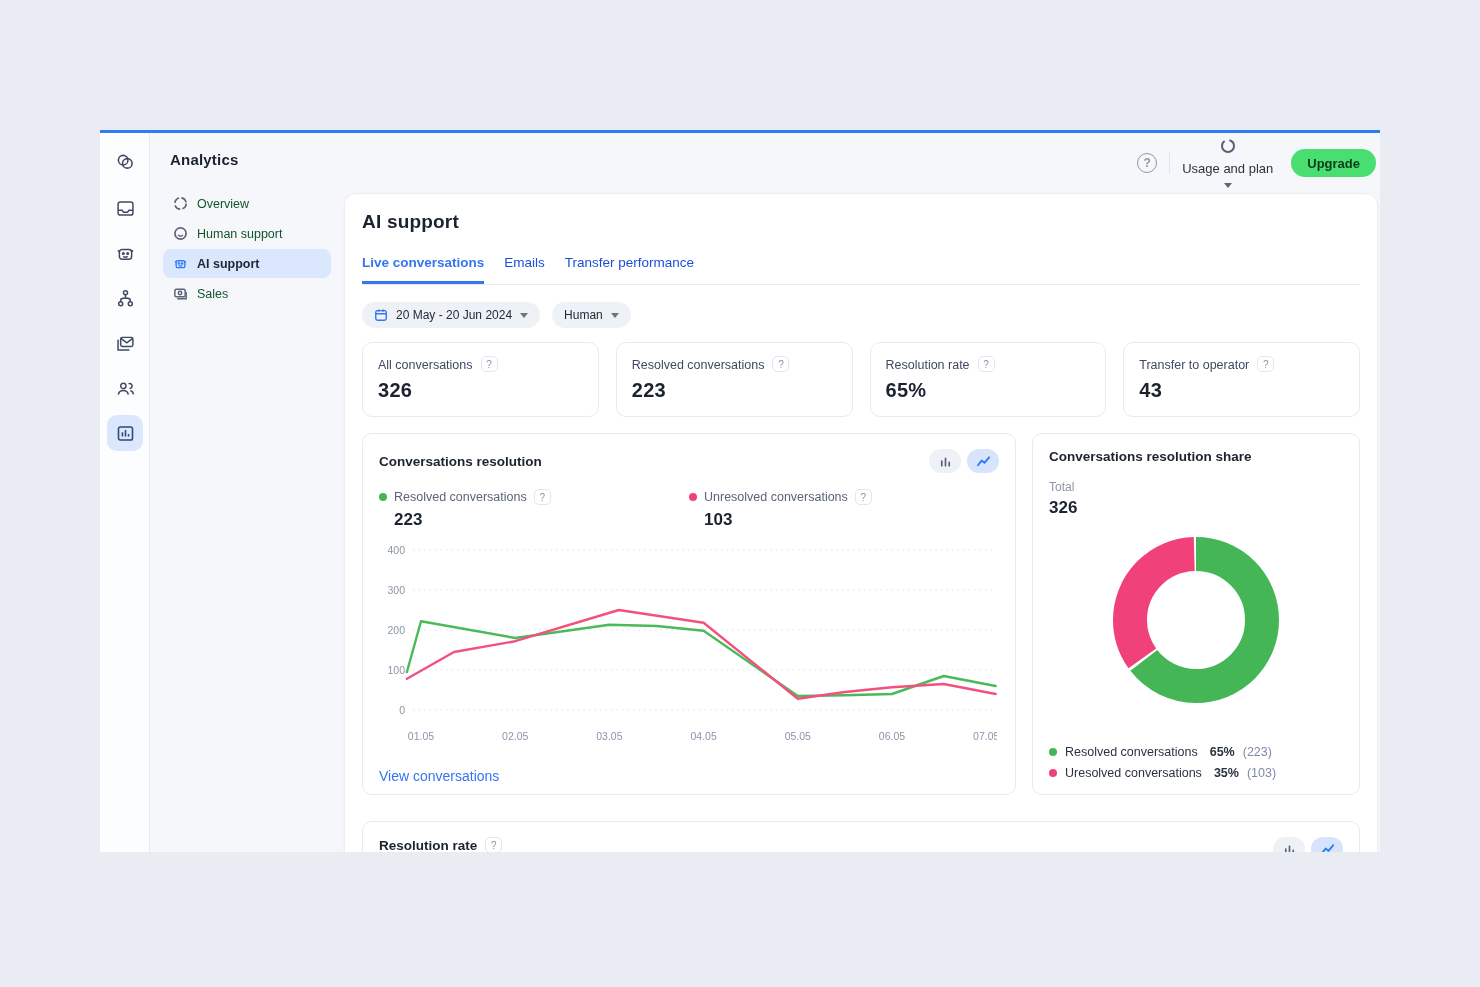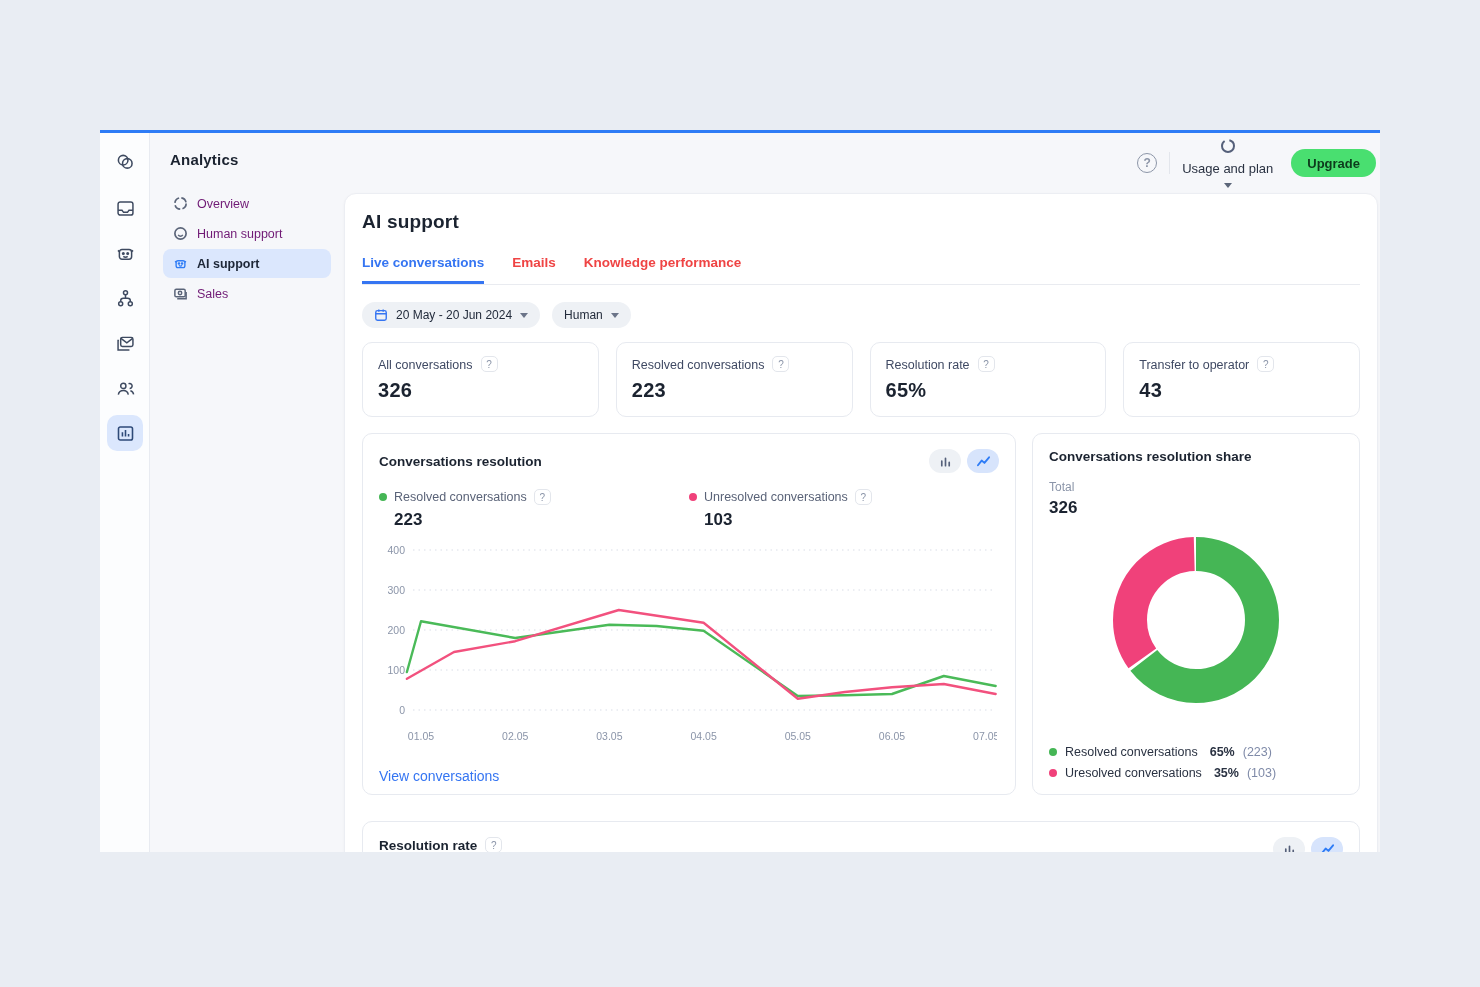--- a/index.html
+++ b/index.html
@@ -37,35 +37,35 @@
   .chev { width:0; height:0; border-left:4px solid transparent; border-right:4px solid transparent; border-top:5px solid #5c6679; }
   .upgrade-btn {
     margin-left:6px; height:28px; padding:0 16px; border:none; border-radius:14px;
     background:#49df70; color:#0d3a1c; font-size:13px; font-weight:700; cursor:pointer;
     font-family:"Liberation Sans", sans-serif;
   }
   
   .nav { position:absolute; left:50px; top:55px; width:194px; }
   .nav-item {
     margin:1px 13px; height:29px; display:flex; align-items:center; gap:9px;
-    padding:0 9px; border-radius:8px; cursor:pointer; color:#701a75; font-size:12.5px;
+    padding:0 9px; border-radius:8px; cursor:pointer; color:#14532d; font-size:12.5px;
   }
   .nav-item .nicon { width:16px; height:16px; display:flex; align-items:center; justify-content:center; color:#5b6579; }
   .nav-item.active { background:#dbe7fd; color:#1d2636; font-weight:700; }
   .nav-item.active .nicon { color:#2e7cf6; }
   
   .panel {
     position:absolute; left:244px; top:60px; width:1034px; height:700px;
     background:#ffffff; border:1px solid #eceef3; border-radius:12px 12px 0 0;
     box-shadow:0 1px 3px rgba(25,35,60,.04);
     padding:0 17px;
   }
   .page-title { margin-top:17px; font-size:19px; font-weight:700; letter-spacing:.2px; }
-  .tabs { margin-top:22px; display:flex; gap:28px; border-bottom:1px solid #e9ebf0; }
-  .tab { padding-bottom:11px; font-size:13.5px; color:#ef4444; cursor:pointer; border-bottom:3px solid transparent;font-weight:bold; }
+  .tabs { margin-top:22px; display:flex; gap:20px; border-bottom:1px solid #e9ebf0; }
+  .tab { padding-bottom:11px; font-size:13.5px; color:#1d4ed8; cursor:pointer; border-bottom:3px solid transparent; }
   .tab.active { color:#3575f2; font-weight:700; border-bottom-color:#3575f2; }
   .filters { margin-top:17px; display:flex; gap:12px; }
   .pill {
     height:26px; display:flex; align-items:center; gap:8px; padding:0 12px;
     background:#eef1f5; border-radius:13px; font-size:12px; color:#222b3b; cursor:pointer;
   }
   .pill .chev { border-top-color:#6b7488; }
   
   .stats { margin-top:14px; display:flex; gap:17px; }
   .stat-card {
@@ -225,21 +225,21 @@
       <span>Sales</span>
     </div>
   </div>
 
   <div class="panel">
     <div class="page-title">AI support</div>
 
     <div class="tabs">
       <div class="tab active">Live conversations</div>
       <div class="tab">Emails</div>
-      <div class="tab">Knowledge performance</div>
+      <div class="tab">Transfer performance</div>
     </div>
 
     <div class="filters">
       <div class="pill">
         <svg width="14" height="14" viewBox="0 0 16 16" fill="none">
           <rect x="2" y="3" width="12" height="11" rx="2" stroke="#3575f2" stroke-width="1.6"></rect>
           <path d="M2 6.5h12M5.5 1.8v2.4M10.5 1.8v2.4" stroke="#3575f2" stroke-width="1.6"></path>
         </svg>
         <span>20 May - 20 Jun 2024</span>
         <span class="chev"></span>

